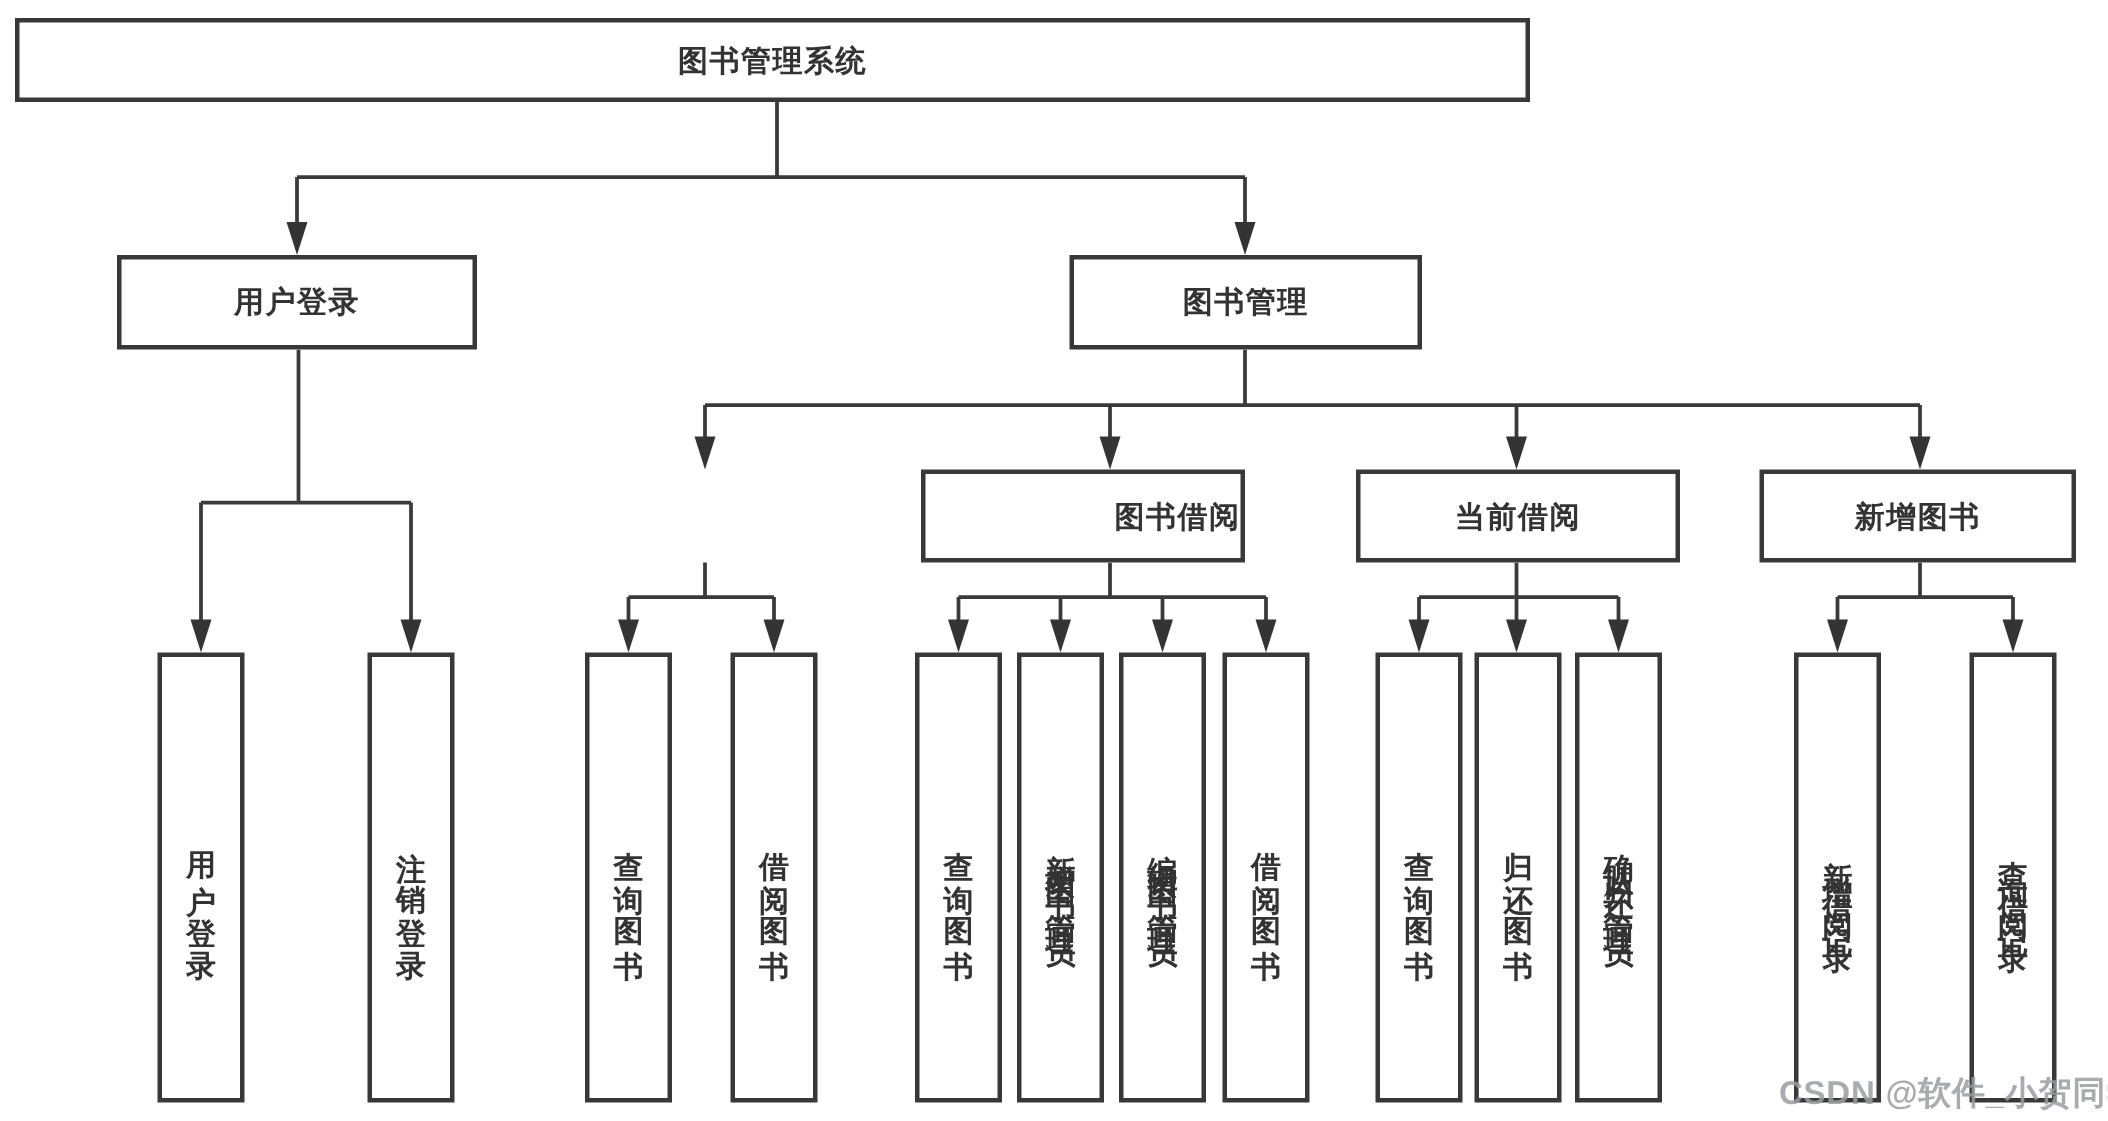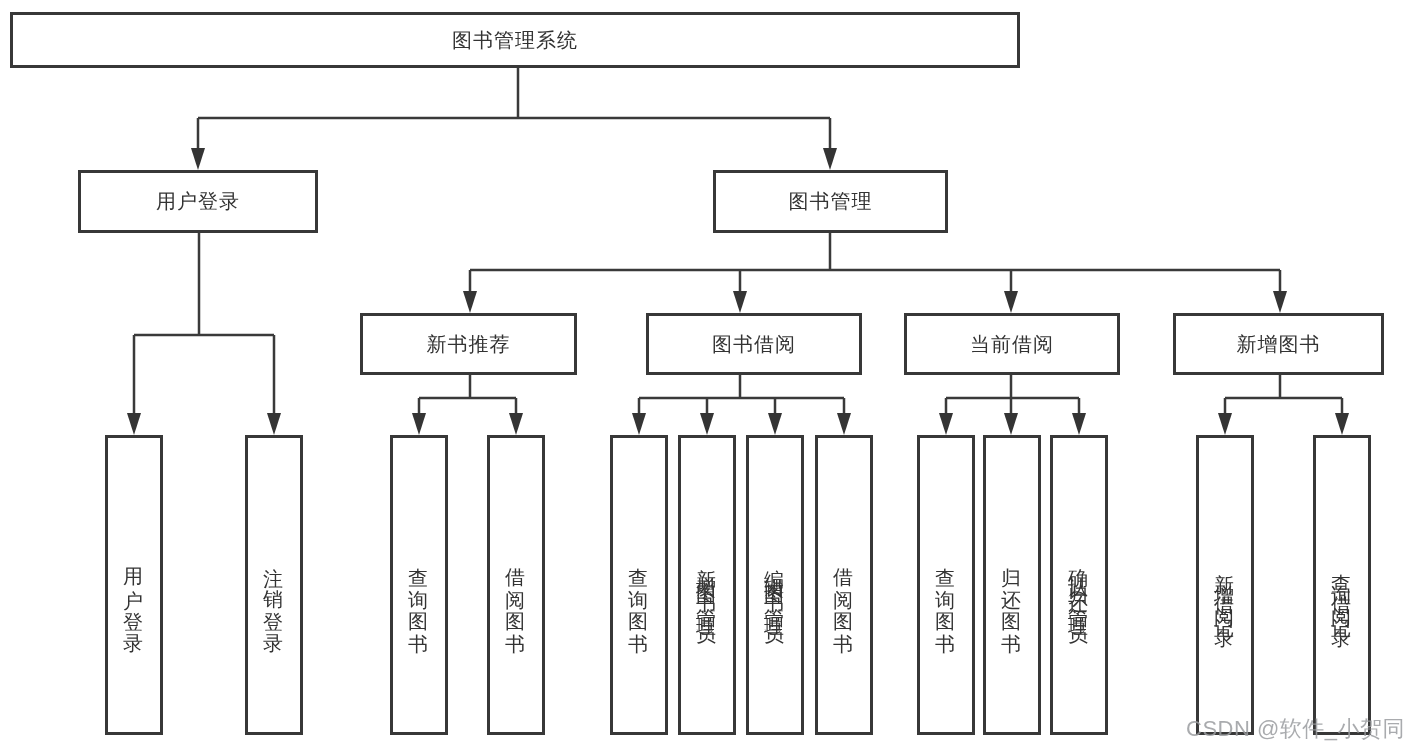--- a/index.html
+++ b/index.html
@@ -3,20 +3,21 @@
 <meta charset="utf-8">
 <style>
   html,body{margin:0;padding:0;background:#ffffff;}
   #stage{
     position:relative;
     width:1405px;height:747px;
     background:#ffffff;
     font-family:"Liberation Sans","DejaVu Sans",sans-serif;
     color:#333333;
     overflow:hidden;
+    font-weight:bold;
   }
   .hbox{
     position:absolute;
     box-sizing:border-box;
     border:3px solid #383838;
     background:#ffffff;
     display:flex;align-items:center;justify-content:center;
     font-size:20px;letter-spacing:1px;color:#333333;
     z-index:2;
   }
@@ -108,24 +109,21 @@
     <span>图书管理系统</span>
   </div>
 
   <div class="hbox" style="left:78px;top:170px;width:240px;height:63px;">
     <span>用户登录</span>
   </div>
   <div class="hbox" style="left:713px;top:170px;width:235px;height:63px;text-align:right;">
     <span>图书管理</span>
   </div>
 
-  <div class="hbox" style="left:360px;top:313px;width:217px;height:62px;">
-    <span>新书推荐</span>
-  </div>
-  <div class="hbox" style="left:646px;top:313px;width:216px;height:62px;">
+  <div class="hbox" style="left:614px;top:313px;width:216px;height:62px;justify-content:flex-end;">
     <span>图书借阅</span>
   </div>
   <div class="hbox" style="left:904px;top:313px;width:216px;height:62px;align-items:center;">
     <span>当前借阅</span>
   </div>
   <div class="hbox" style="left:1173px;top:313px;width:211px;height:62px;">
     <span>新增图书</span>
   </div>
 
   <div class="vbox" style="left:105px;">

